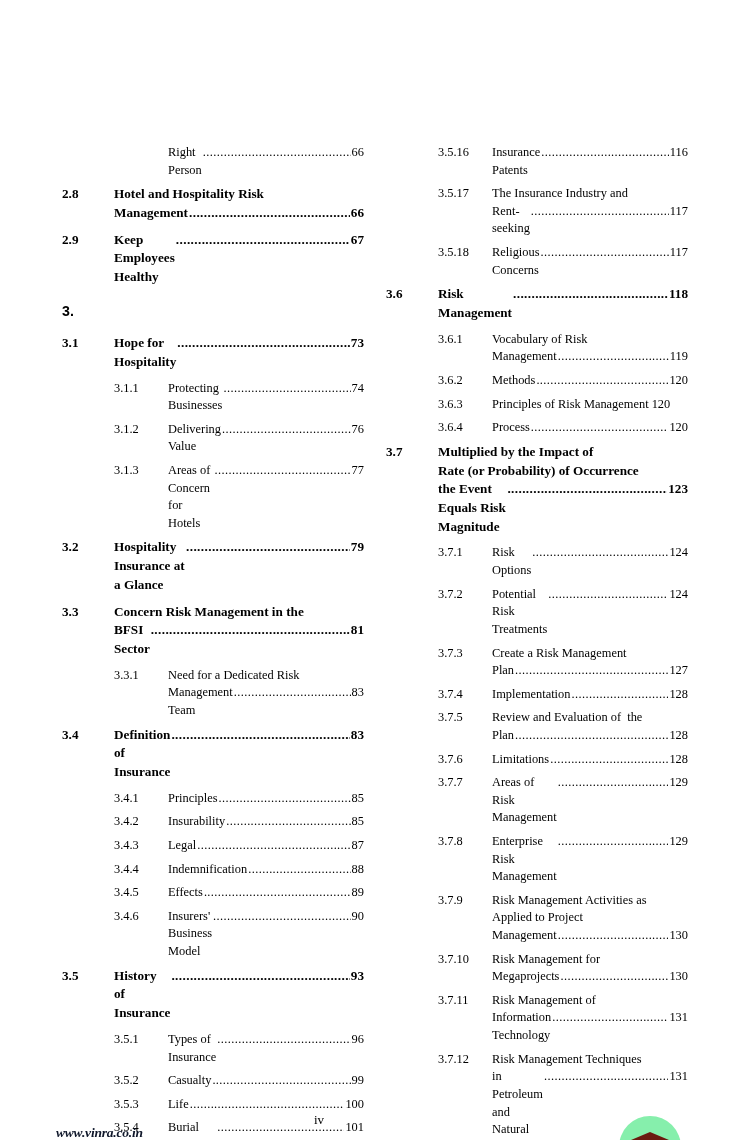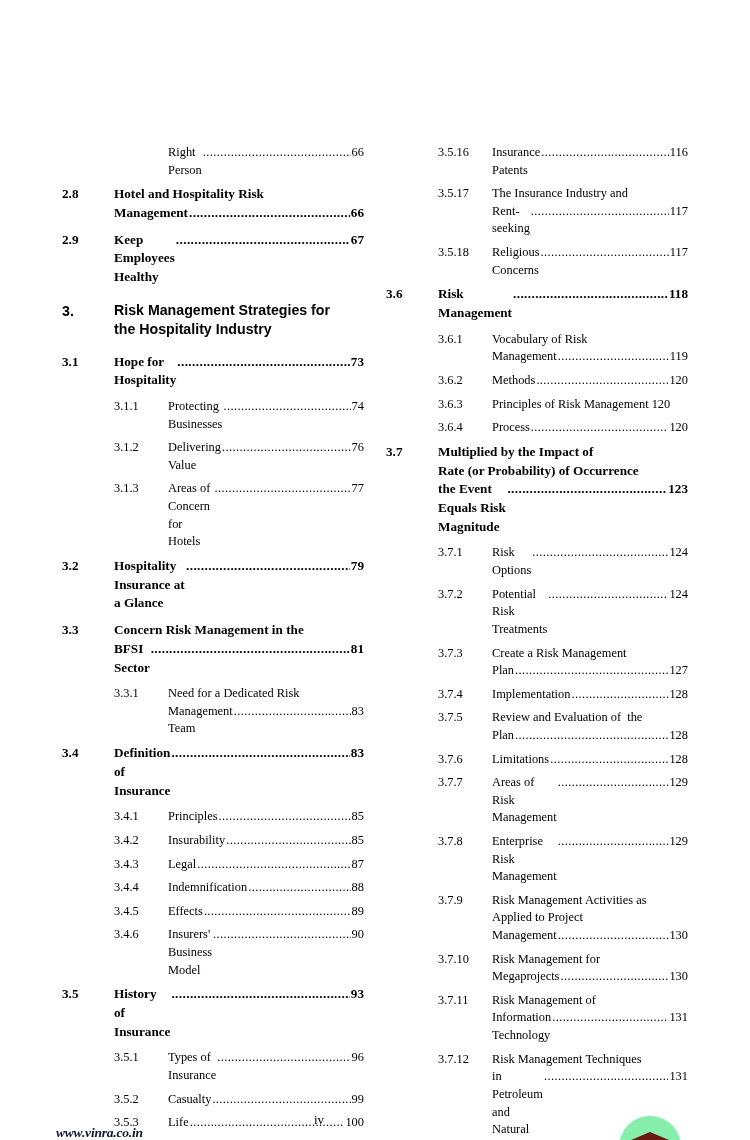--- a/index.html
+++ b/index.html
@@ -184,24 +184,20 @@
           <div class="body-col">
             <div class="lead lvl-sec">
               <span class="txt">Keep Employees Healthy</span>
               <span class="dots">........................................................................................................................</span>
               <span class="pg">67</span>
             </div>
           </div>
         </div>
         <div class="row entry chapter chapter-gap">
           <div class="num-sec">3.</div>
-          <div class="body-col">
-            <div class="plain ">Risk Management Strategies for</div>
-            <div class="plain ">the Hospitality Industry</div>
-          </div>
         </div>
         <div class="row entry sec-gap">
           <div class="num-sec">3.1</div>
           <div class="body-col">
             <div class="lead lvl-sec">
               <span class="txt">Hope for Hospitality </span>
               <span class="dots">........................................................................................................................</span>
               <span class="pg">73</span>
             </div>
           </div>

